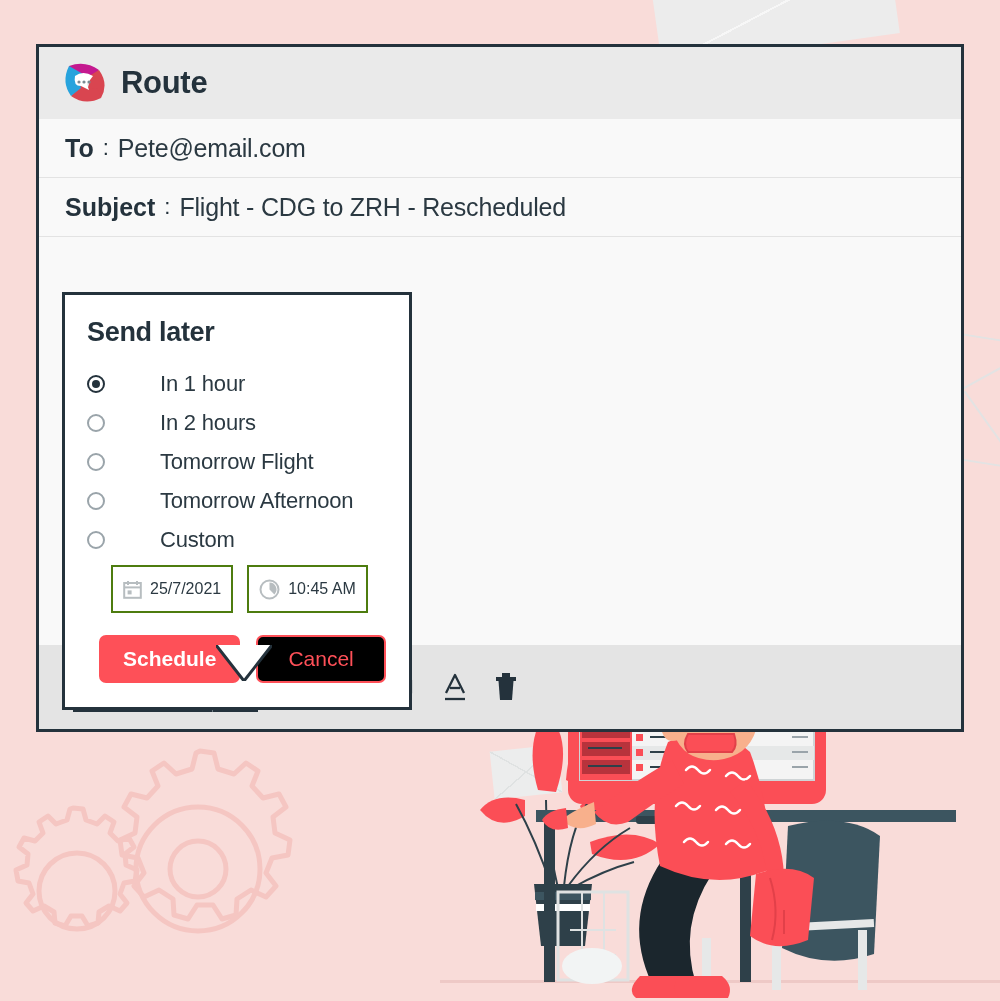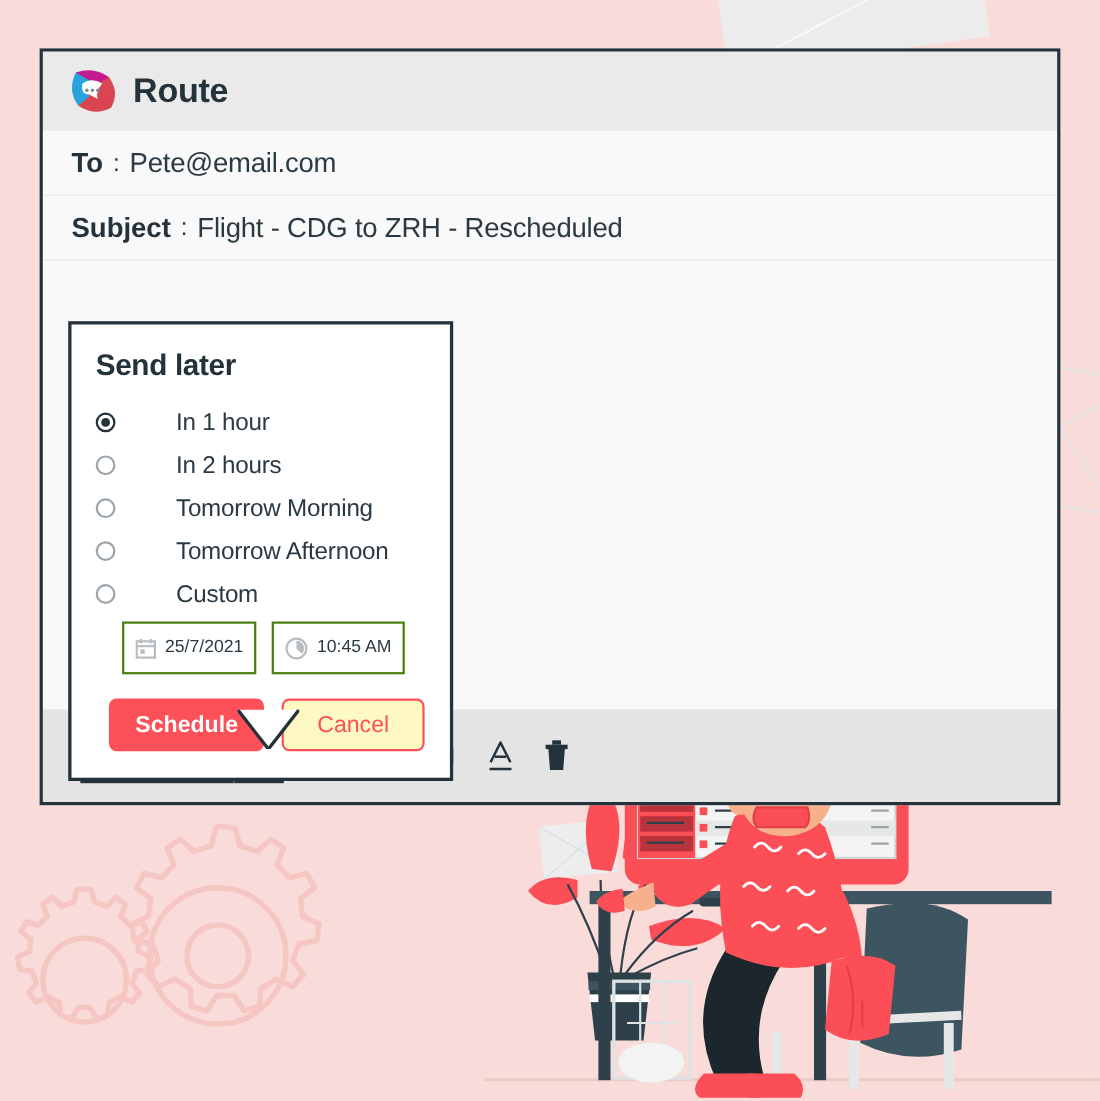--- a/index.html
+++ b/index.html
@@ -257,21 +257,21 @@
     border: 2px solid #fe5058;
     border-radius: 7px;
     font-size: 21px;
     font-weight: bold;
     padding: 10px 22px;
     cursor: pointer;
     font-family: inherit;
     margin-left: 12px;
   }
   .btn-cancel {
-    background: #fef9c3;
+    background: #000000;
     color: #fe5058;
     border: 2px solid #fe5058;
     border-radius: 7px;
     font-size: 21px;
     padding: 10px 30px;
     cursor: pointer;
     font-family: inherit;
   }
 
   
@@ -505,21 +505,21 @@
     <span class="radio-label">In 1 hour</span>
   </div>
 
   <div class="radio-row">
     <span class="radio-dot"></span>
     <span class="radio-label">In 2 hours</span>
   </div>
 
   <div class="radio-row">
     <span class="radio-dot"></span>
-    <span class="radio-label">Tomorrow Morning</span>
+    <span class="radio-label">Tomorrow Flight</span>
   </div>
 
   <div class="radio-row">
     <span class="radio-dot"></span>
     <span class="radio-label">Tomorrow Afternoon</span>
   </div>
 
   <div class="radio-row">
     <span class="radio-dot"></span>
     <span class="radio-label">Custom</span>

